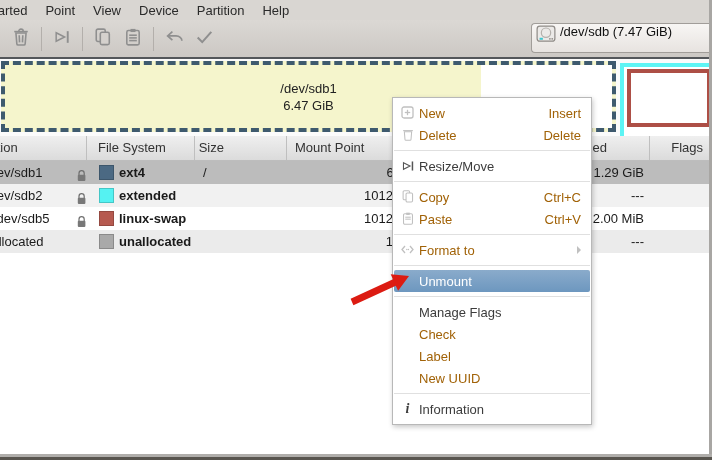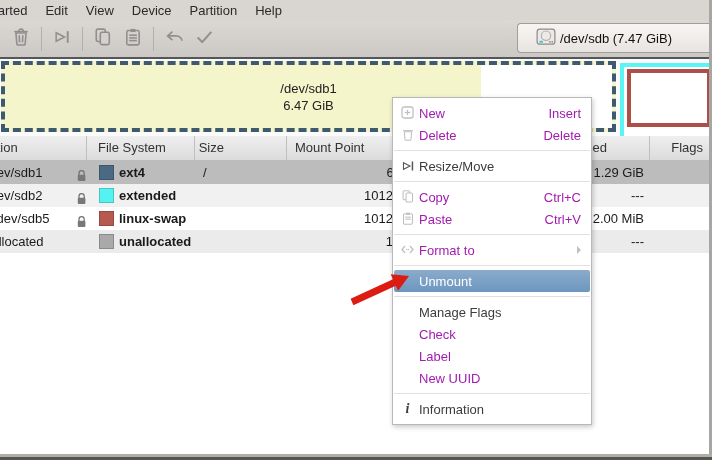--- a/index.html
+++ b/index.html
@@ -11,22 +11,22 @@
   
   .menubar{height:20px;display:flex;align-items:center;overflow:hidden;background:#d9d6d2;}
   .menubar .mitem{padding:2px 9px;white-space:nowrap;color:#2a2a2a;}
   .menubar .mitem:first-child{margin-left:-30px;}
   
   .toolbar{height:37px;display:flex;align-items:center;background:linear-gradient(#dbd8d4,#ccc8c4);position:relative;}
   .tbtn{width:30px;height:28px;display:flex;align-items:center;justify-content:center;}
   .tsep{width:1px;height:24px;background:#b3afab;margin:0 5px;}
   .tbtn svg{stroke:#8f8f8f;fill:none;stroke-width:1.4;}
   .device-combo{
-    position:absolute;right:0;top:3px;height:28px;display:flex;align-items:center;gap:4px;
-    padding:0 6px 0 18px;background:linear-gradient(#f8f6f4,#e7e3e0);
+    position:absolute;right:0;top:3px;height:28px;display:flex;align-items:flex-start;gap:4px;
+    padding:0 6px 0 4px;background:linear-gradient(#f8f6f4,#e7e3e0);
     border:1px solid #a19d99;border-right:none;border-radius:4px 0 0 4px;min-width:170px;color:#111;
   }
   
   .visual{position:relative;height:77px;background:#fbfbfb;border-top:2px solid #53565a;border-bottom:1px solid #c8c8c8;overflow:hidden;}
   .part-sel{
     position:absolute;left:1px;top:2px;width:607px;height:63px;
     border:4px dashed #3e5a6e;
     background:linear-gradient(to right,#f5f5cc 0 78.5%,#ffffff 78.5%) padding-box,#f5f5cc border-box;
   }
   .part-label{position:absolute;inset:0;display:flex;flex-direction:column;align-items:center;justify-content:center;line-height:17px;color:#222;}
@@ -63,39 +63,39 @@
   .ralt2{background:#ebebeb;}
   
   .menu{
     position:absolute;left:392px;top:97px;width:200px;background:#ffffff;
     border:1px solid #b8b8b8;box-shadow:1px 2px 5px rgba(0,0,0,.22);
     padding:4px 0;box-sizing:border-box;
   }
   .menuitem{height:22px;display:flex;align-items:center;position:relative;padding-left:26px;padding-right:10px;}
   .menuitem .micon{position:absolute;left:7px;top:3px;width:15px;height:15px;display:flex;align-items:center;justify-content:center;}
   .menuitem .mshort{margin-left:auto;}
-  .mi-dis{color:#a21caf;}
+  .mi-dis{color:#a16207;}
   .mi-en{color:#3c3c3c;}
   .mi-hl{color:#ffffff;background:linear-gradient(#8aabcb,#6d97bf);margin:0 1px;padding-left:25px;border-radius:2px;}
   .menu-sep{height:1px;background:#e0e0e0;margin:4px 1px;}
   .subarrow{width:0;height:0;border-left:4px solid #c0c0c0;border-top:4px solid transparent;border-bottom:4px solid transparent;margin-left:auto;}
   .micon svg{stroke:#c0c0c0;fill:none;stroke-width:1.3;}
   .mi-en .micon svg{stroke:#555;}
   .info-i{font-family:"Liberation Serif","DejaVu Serif",serif;font-style:italic;font-weight:bold;color:#3c3c3c;font-size:14px;}
   
   .arrow-svg{position:absolute;left:346px;top:270px;pointer-events:none;}
   .win-border-right{position:absolute;top:0;right:0;width:3px;height:100%;background:#a8a6a3;}
   .win-border-bottom{position:absolute;left:0;right:0;bottom:0;height:6px;background:linear-gradient(#b0aeab 0 45%,#58554f 55%);}
 </style>
 </head>
 <body>
 
 <div class="menubar">
   <span class="mitem">GParted</span>
-  <span class="mitem">Edit</span>
+  <span class="mitem">Point</span>
   <span class="mitem">View</span>
   <span class="mitem">Device</span>
   <span class="mitem">Partition</span>
   <span class="mitem">Help</span>
 </div>
 
 <div class="toolbar">
   <div style="width:6px"></div>
   <div class="tbtn">
     <span>

